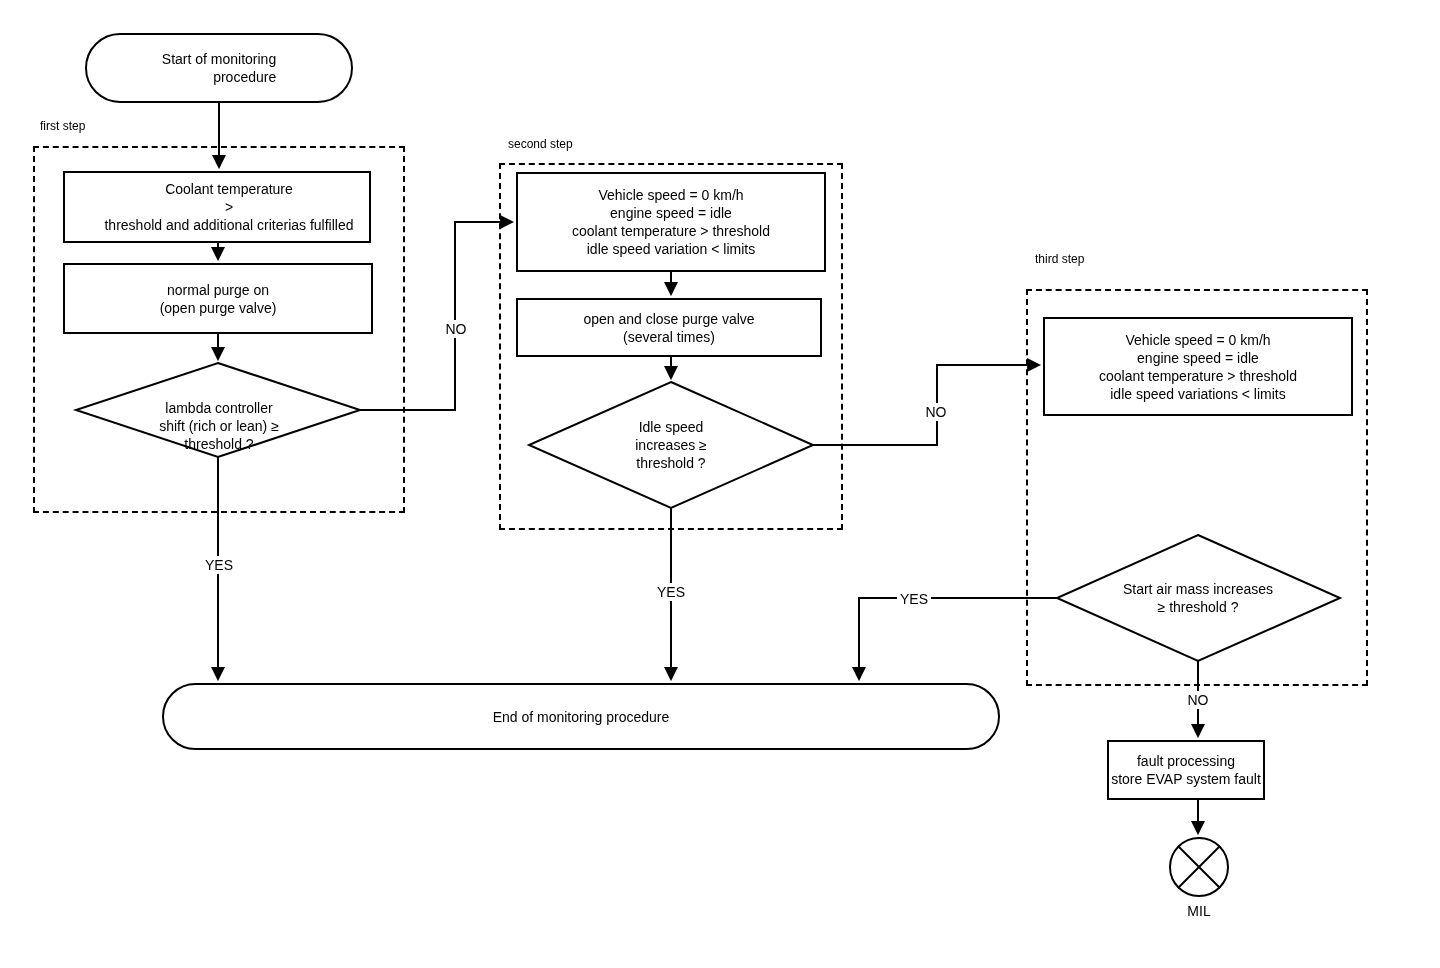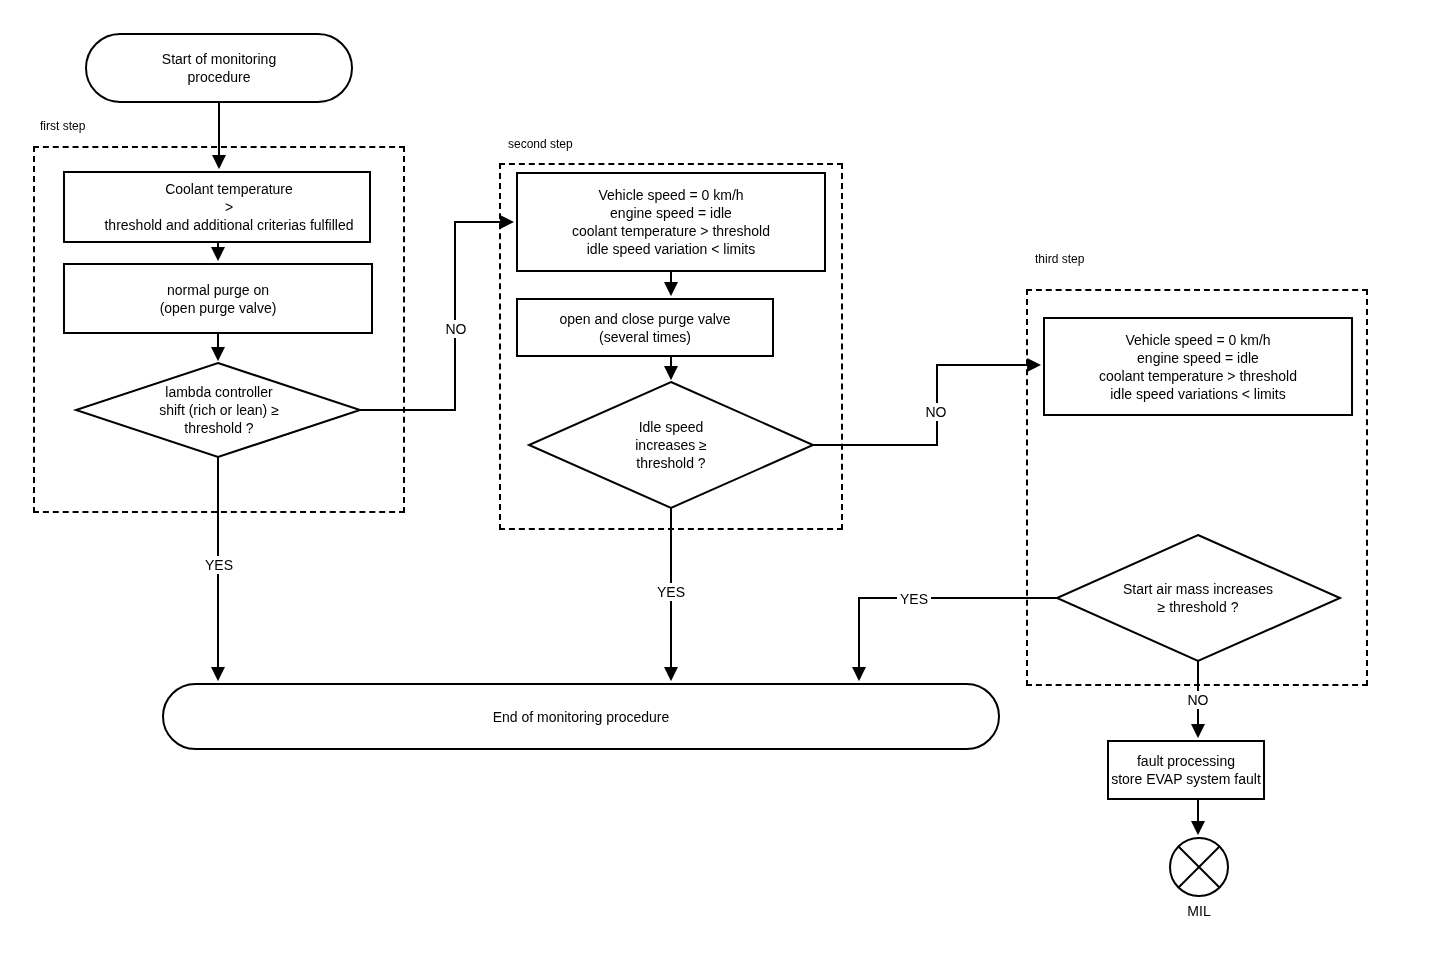--- a/index.html
+++ b/index.html
@@ -23,21 +23,21 @@
     align-items: center;
     justify-content: center;
     text-align: center;
     white-space: pre-line;
     font-size: 14px;
     line-height: 18px;
     background: #ffffff;
   }
   .pbox { border: 2px solid #000; }
   .terminal { border: 2px solid #000; }
-  .start-terminal { border-radius: 35px; }
+  .start-terminal { border-radius: 35px; text-align: right; }
   .end-terminal { border-radius: 34px; }
   .step-frame {
     position: absolute;
     border: 2px dashed #000;
     background: transparent;
   }
   .step-label {
     position: absolute;
     font-size: 12px;
     line-height: 16px;
@@ -118,32 +118,32 @@
   <div class="node pbox" style="left:63px; top:171px; width:308px; height:72px;padding-left:24px;">Coolant temperature
 &gt;
 threshold and additional criterias fulfilled</div>
   <div class="node pbox" style="left:63px; top:263px; width:310px; height:71px;">normal purge on
 (open purge valve)</div>
 
   <div class="node pbox" style="left:516px; top:172px; width:310px; height:100px;">Vehicle speed = 0 km/h
 engine speed = idle
 coolant temperature &gt; threshold
 idle speed variation &lt; limits</div>
-  <div class="node pbox" style="left:516px; top:298px; width:258px; height:59px;">open and close purge valve
+  <div class="node pbox" style="left:516px; top:298px; width:306px; height:59px;">open and close purge valve
 (several times)</div>
 
   <div class="node pbox" style="left:1043px; top:317px; width:310px; height:99px;">Vehicle speed = 0 km/h
 engine speed = idle
 coolant temperature &gt; threshold
 idle speed variations &lt; limits</div>
 
   <div class="node pbox" style="left:1107px; top:740px; width:158px; height:60px;">fault processing
 store EVAP system fault</div>
 
-  <div class="dtext" style="left:219px; top:410px; width:190px;">lambda controller
+  <div class="dtext" style="left:219px; top:426px; width:190px;">lambda controller
 shift (rich or lean) ≥
 threshold ?</div>
   <div class="dtext" style="left:671px; top:445px; width:170px;">Idle speed
 increases ≥
 threshold ?</div>
   <div class="dtext" style="left:1198px; top:598px; width:230px;">Start air mass increases
 ≥ threshold ?</div>
 
   <div class="edge-label" style="left:219px; top:565px;">YES</div>
   <div class="edge-label" style="left:456px; top:329px;">NO</div>

